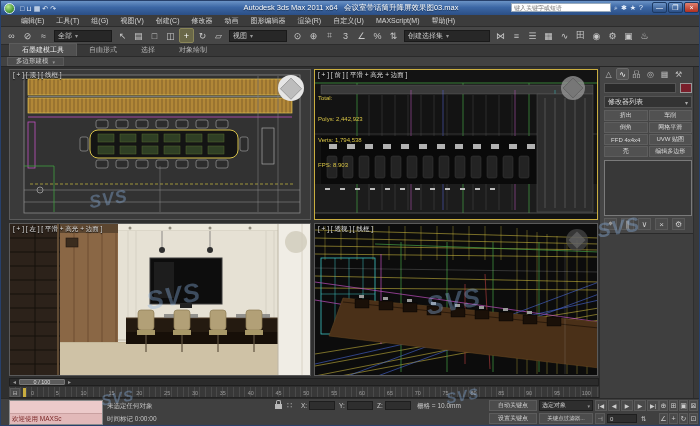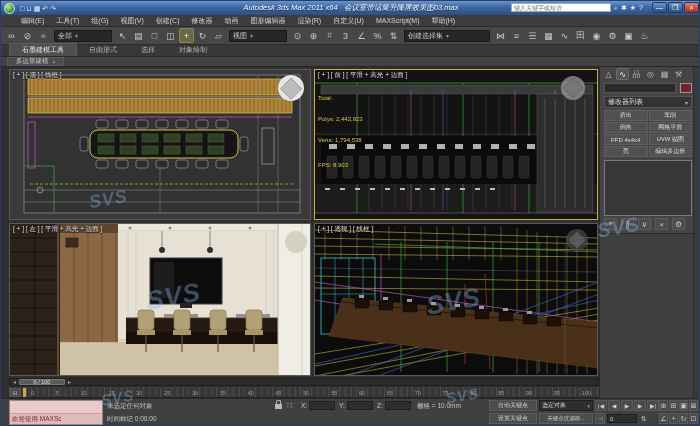--- a/index.html
+++ b/index.html
@@ -8,21 +8,21 @@
           border:1px solid #27406b;}
 
   
   .titlebar{position:absolute;left:0;top:0;width:700px;height:14px;
     background:linear-gradient(#6b93c6,#3c67a5 45%,#2b4f86);display:flex;align-items:center;color:#fff;}
   .appbtn{width:11px;height:11px;margin-left:3px;border-radius:50%;
     background:radial-gradient(circle at 35% 30%,#b8e88a,#3f8f2f 70%,#1d5c17);border:1px solid #d9e9f5;}
   .qat{display:flex;gap:2px;margin-left:5px;}
   .qat span{font-size:7px;line-height:11px;color:#e8f0fa;}
   .title-text{position:absolute;left:0;right:0;text-align:center;font-size:7.5px;white-space:nowrap;
-    text-shadow:0 1px 1px #18304f;pointer-events:none;font-style:italic;}
+    text-shadow:0 1px 1px #18304f;pointer-events:none;}
   .infocenter{position:absolute;right:58px;top:2px;display:flex;align-items:center;gap:3px;}
   .infocenter input{width:100px;height:9px;font-size:6px;border:1px solid #9ab;padding:0 2px;color:#444;}
   .ic-ico{font-size:7px;color:#eaf2fc;}
   .winbtns{position:absolute;right:2px;top:1px;display:flex;gap:1px;}
   .winbtn{width:15px;height:11px;font-size:7px;line-height:10px;text-align:center;color:#fff;
     background:linear-gradient(#6b93c6,#2b4f86);border:1px solid #1d3a63;border-radius:2px;}
   .winbtn.close{background:linear-gradient(#e08070,#b03020);}
 
   
   .menubar{position:absolute;left:0;top:14px;width:700px;height:12px;background:#3c3c3c;

